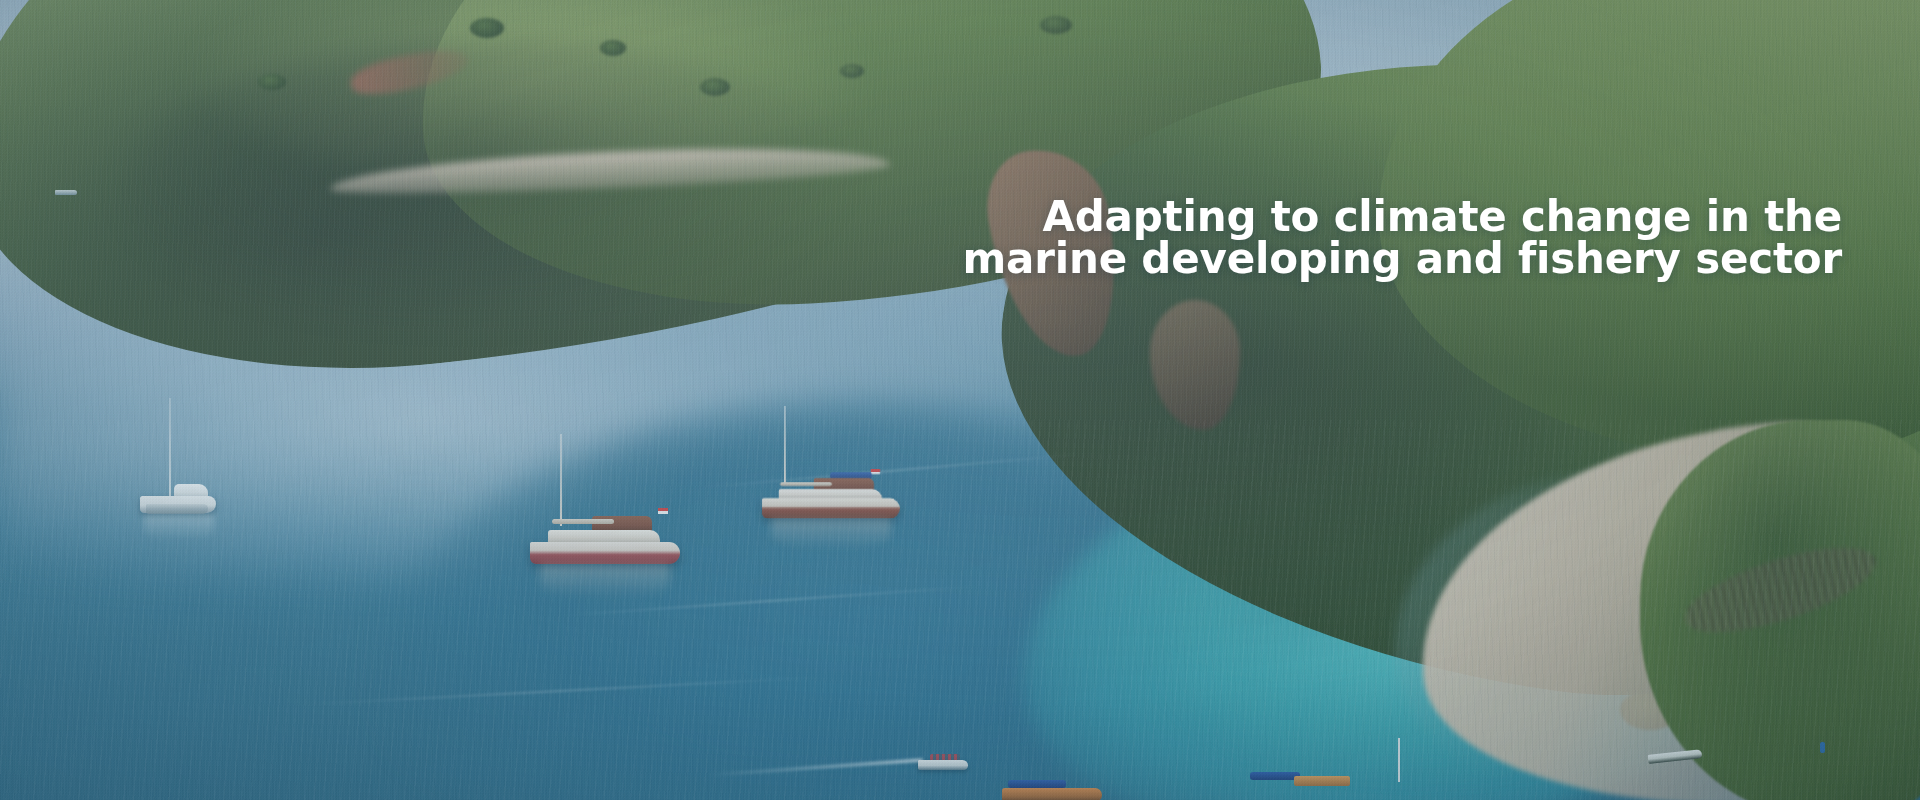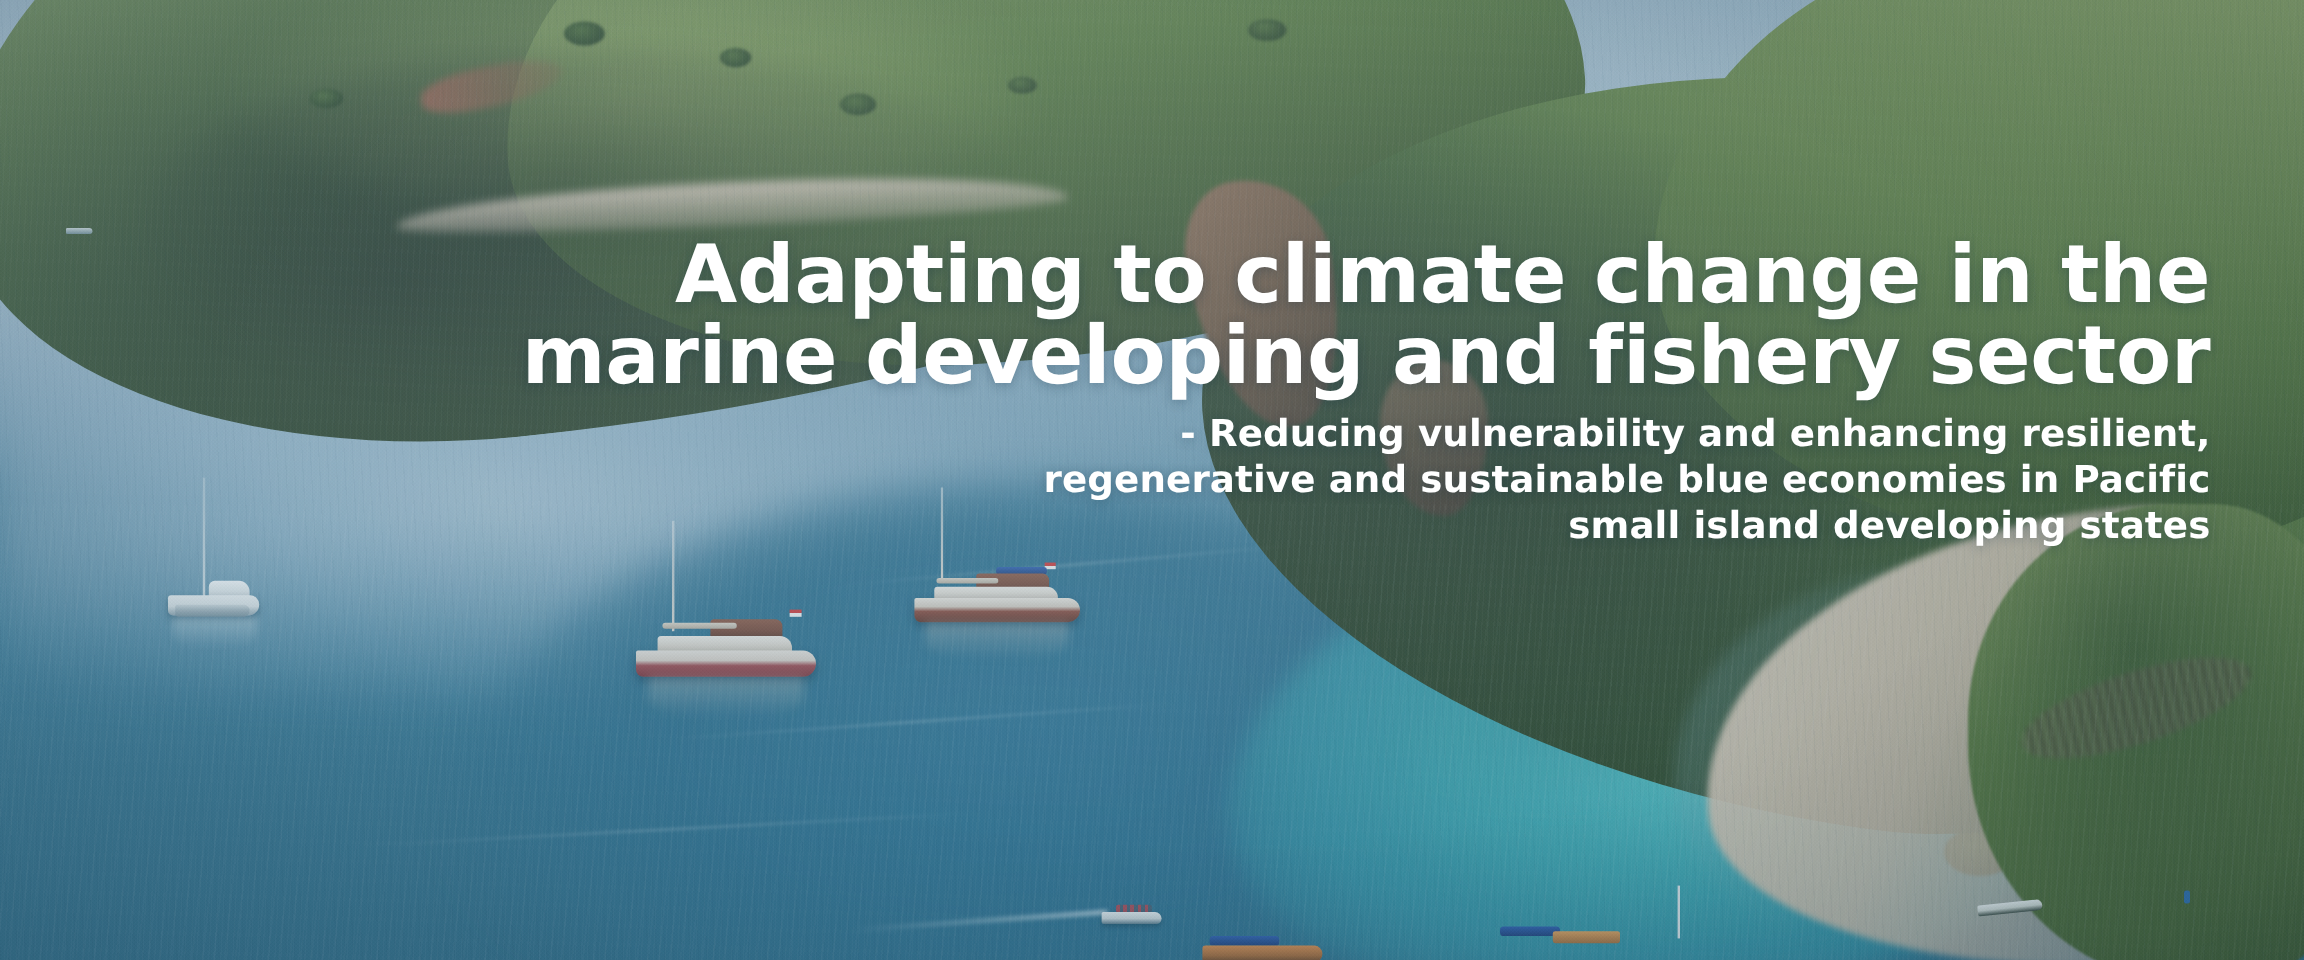--- a/index.html
+++ b/index.html
@@ -299,21 +299,21 @@
 
   
   .text-block{
     position:absolute;
     left:0;right:78px;top:196px;
     text-align:right;
     color:#ffffff;
   }
   .headline{
     margin:0;
-    font-size:67px;
+    font-size:42px;
     line-height:1.0;
     font-weight:700;
     letter-spacing:-.2px;
     text-shadow:0 2px 10px rgba(16,48,66,.30);
     padding-left:300px;
   }
   .headline .ln{display:block;}
   .subhead{
     margin:14px 0 0 0;
     font-size:31px;
@@ -428,20 +428,15 @@
     <div class="grade-soft"></div>
     <div class="vignette"></div>
     <div class="grain"></div>
   </div>
 
   <div class="text-block">
     <h1 class="headline">
       <span class="ln">Adapting to climate change in the</span>
       <span class="ln">marine developing and fishery sector</span>
     </h1>
-    <p class="subhead">
-      <span class="ln">- Reducing vulnerability and enhancing resilient,</span>
-      <span class="ln">regenerative and sustainable blue economies in Pacific</span>
-      <span class="ln">small island developing states</span>
-    </p>
   </div>
 
 </div>
 
 </body></html>

